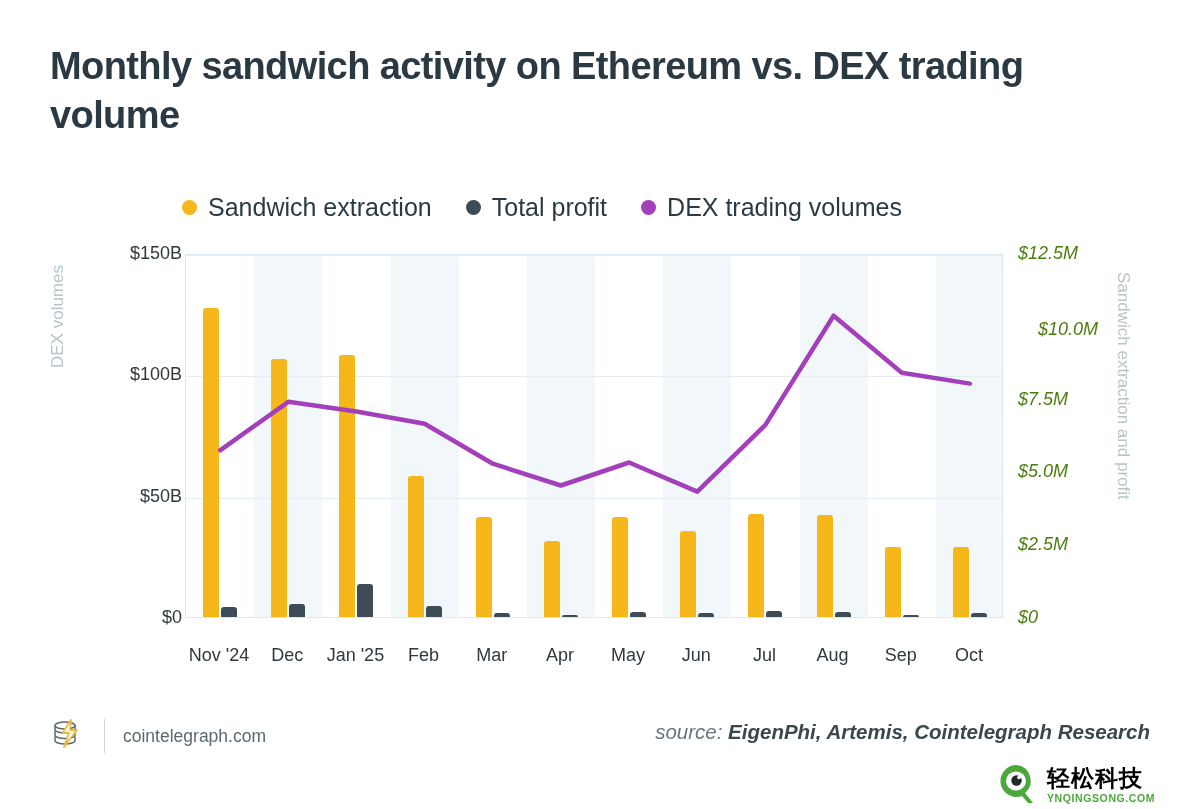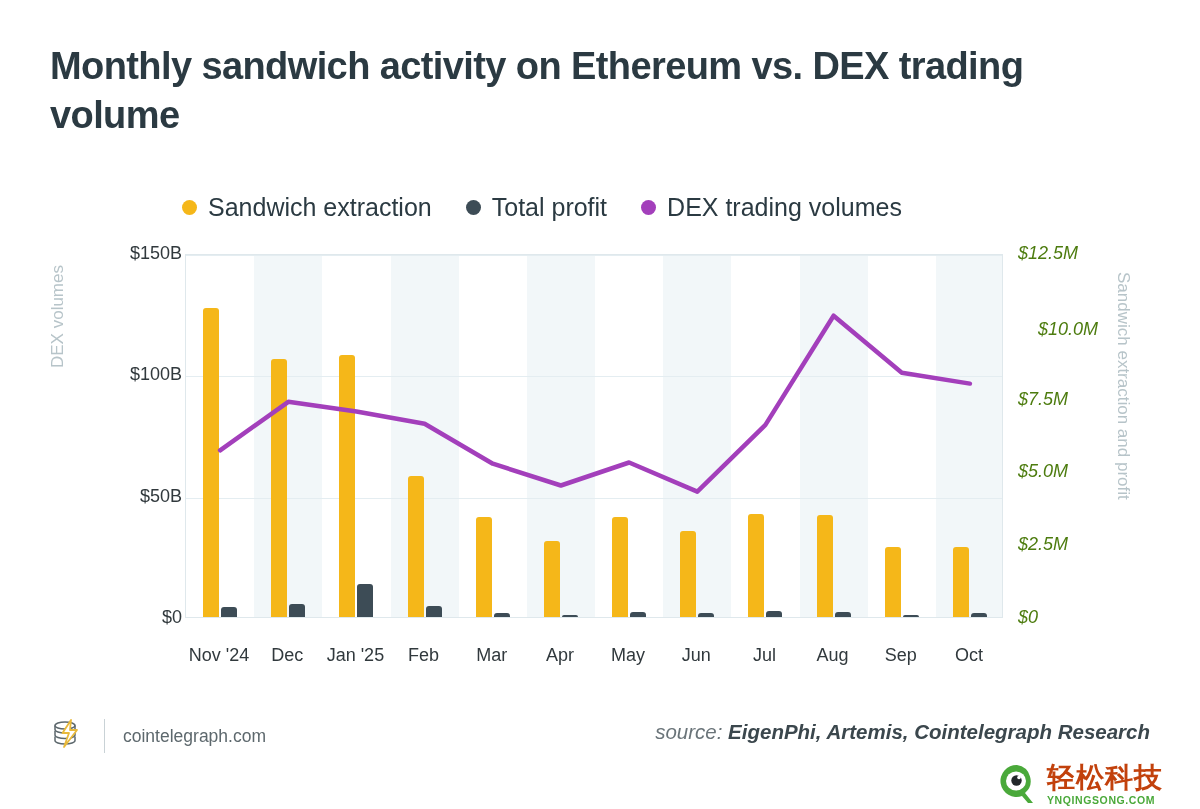--- a/index.html
+++ b/index.html
@@ -139,21 +139,21 @@
   
   #watermark {
     position: absolute;
     left: 996px; top: 762px;
     display: flex;
     align-items: center;
     gap: 7px;
   }
   #wm-text { display: flex; flex-direction: column; line-height: 1; }
   #wm-cn {
-    font-size: 28px; font-weight: bold; color: #c2410c;
+    font-size: 23px; font-weight: bold; color: #000000;
     letter-spacing: 1px;
   }
   #wm-en {
     font-size: 10.5px; font-weight: bold; color: #4aa93a;
     letter-spacing: 0.6px; margin-top: 3px;
   }
 </style>
 </head>
 <body>
 

